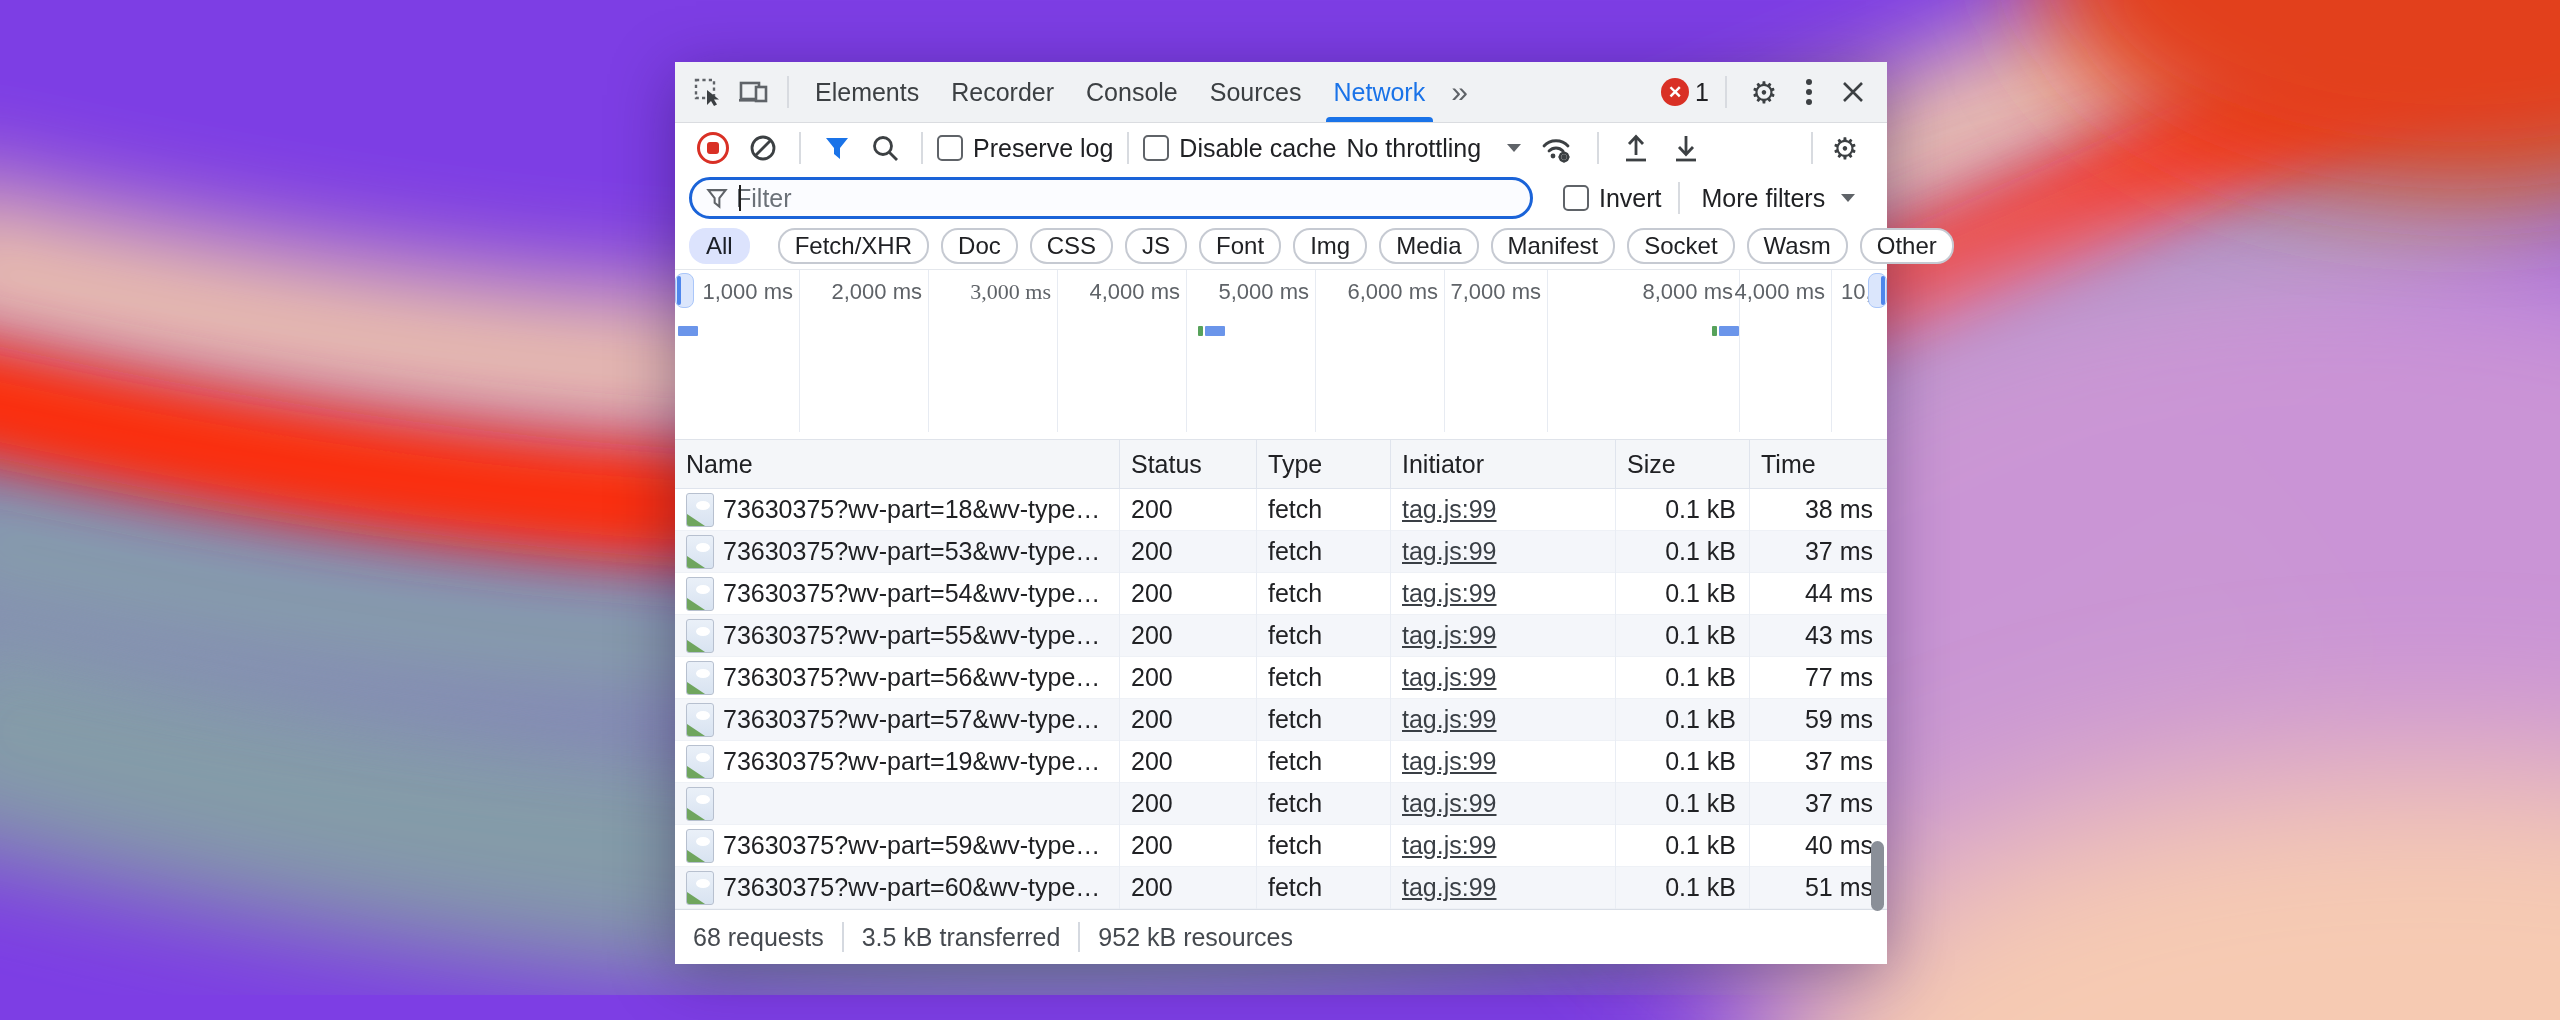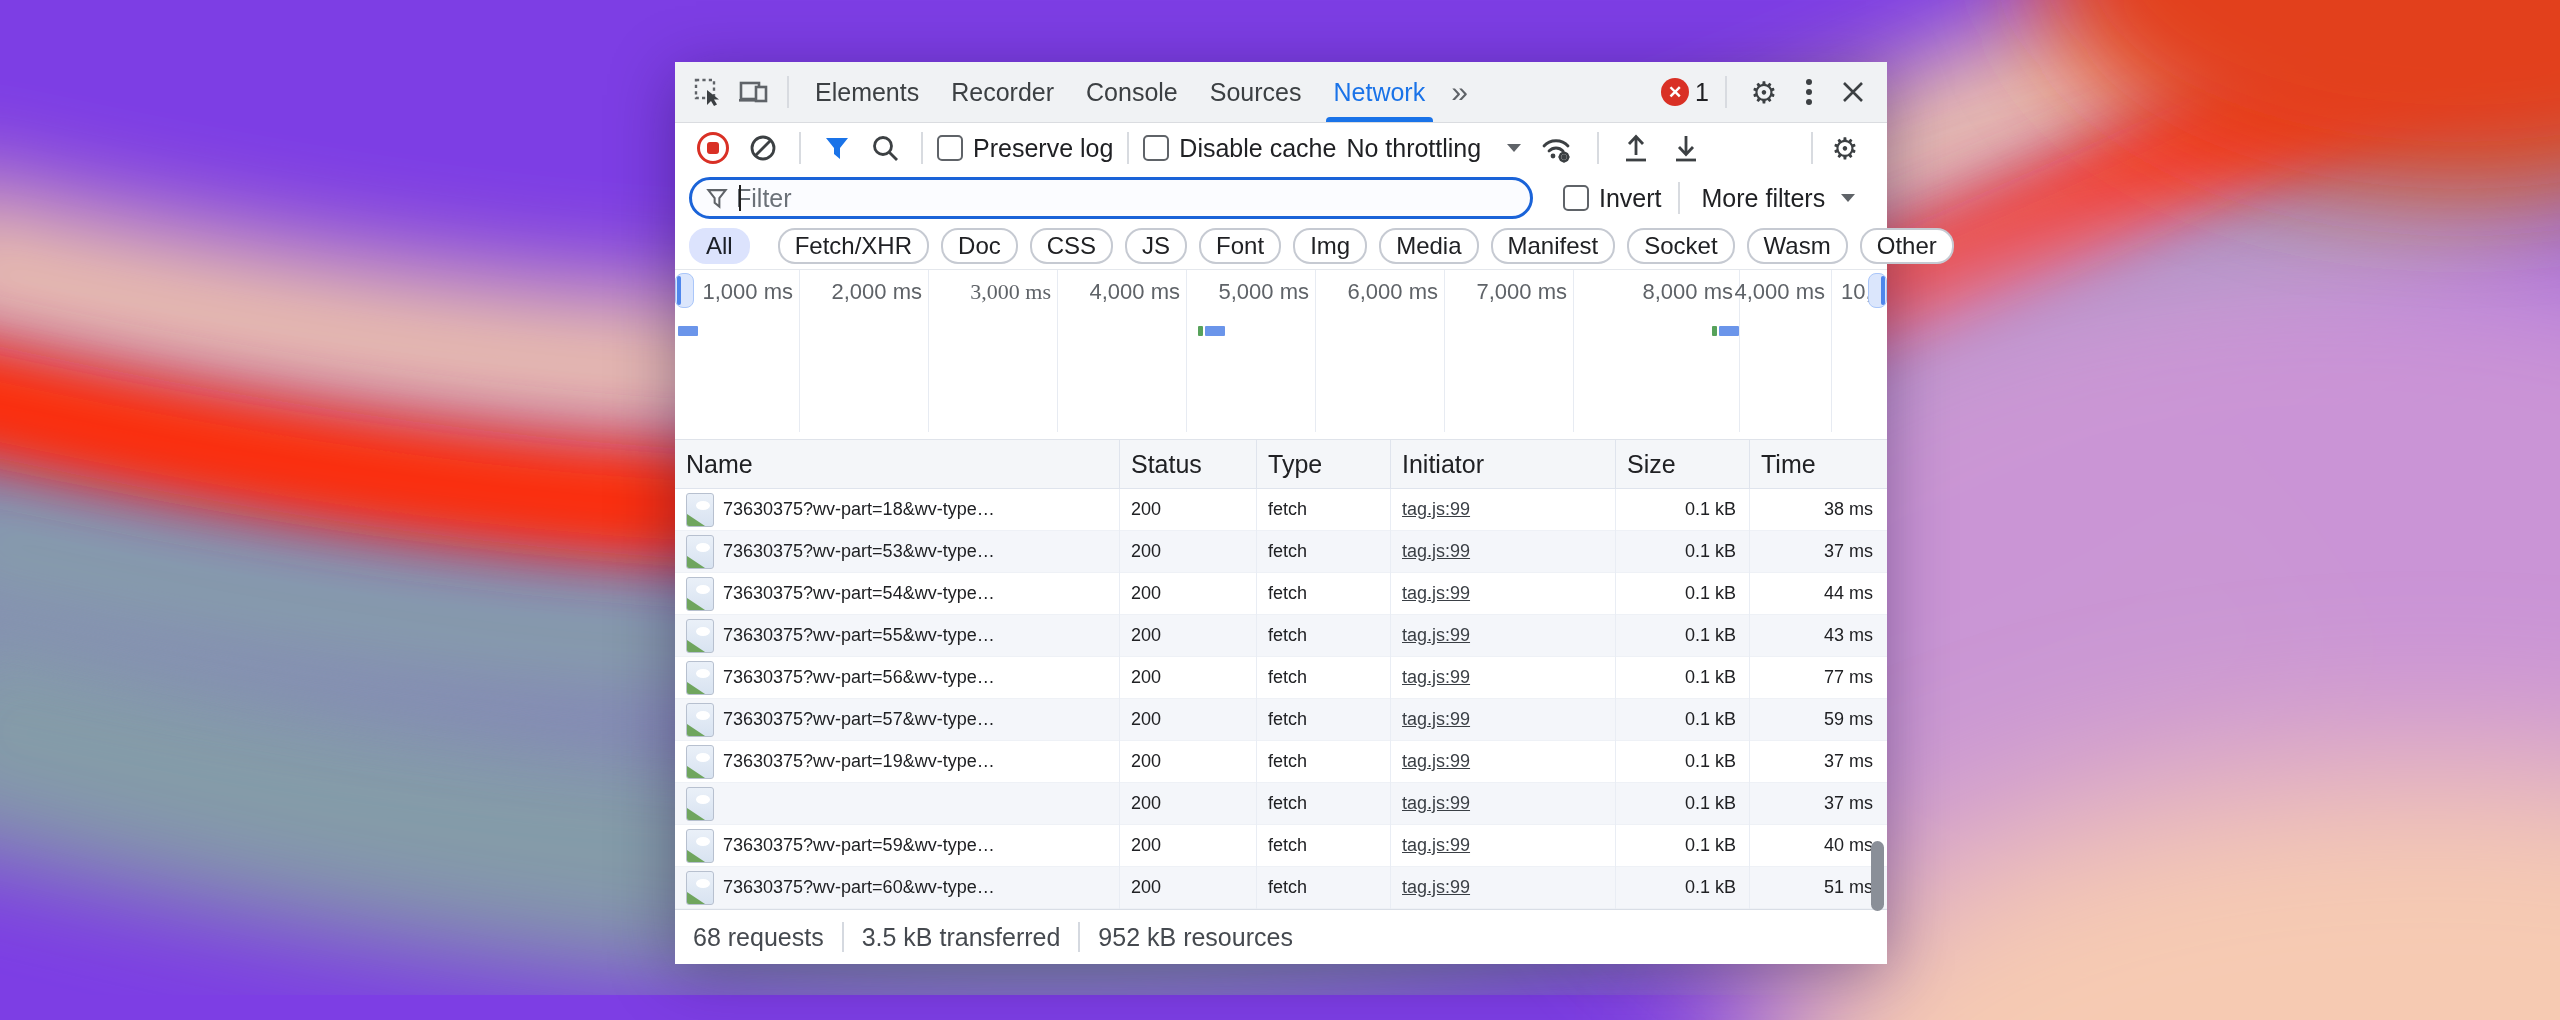--- a/index.html
+++ b/index.html
@@ -85,21 +85,21 @@
     border-right:1px solid #dfe4ed;box-sizing:border-box;font-size:25px;color:#202124;}
   .hc:last-child{border-right:none;}
   .c-name{width:445px;} .c-status{width:137px;} .c-type{width:134px;}
   .c-init{width:225px;} .c-size{width:134px;} .c-time{width:137px;}
   .rows{position:relative;height:420px;flex:0 0 auto;background:#fff;}
   .rowsep{position:absolute;top:0;bottom:0;width:1px;background:#e9edf4;}
   .nrow{height:42px;display:flex;align-items:center;border-bottom:1px solid #eef1f6;
     box-sizing:border-box;cursor:pointer;}
   .nrow:nth-child(even){background:#f4f6fa;}
   .cell{height:100%;display:flex;align-items:center;padding-left:11px;box-sizing:border-box;
-    overflow:hidden;white-space:nowrap;font-size:18px;}
+    overflow:hidden;white-space:nowrap;font-size:25px;}
   .cell.right{justify-content:flex-end;padding-right:14px;padding-left:0;}
   .name-cell{gap:9px;}
   .name-text{overflow:hidden;text-overflow:clip;white-space:nowrap;}
   .res-icon{position:relative;width:26px;height:32px;border:1px solid #b7c0cf;border-radius:3px;
     background:linear-gradient(#eaf0f8,#d8e3f1);overflow:hidden;flex:0 0 auto;}
   .res-icon .cloud{position:absolute;top:7px;left:9px;width:14px;height:9px;background:#fff;border-radius:50%;}
   .res-icon .hill{position:absolute;bottom:0;left:0;width:0;height:0;
     border-bottom:12px solid #6fa55e;border-right:18px solid transparent;}
   .init-link{text-decoration:underline;color:#3a3f45;cursor:pointer;}
   .scroll-thumb{position:absolute;right:3px;top:352px;width:13px;height:70px;
@@ -312,21 +312,21 @@
       </div>
     <div class="tick" style="left:511px;">
         <span class="tick-label">4,000 ms</span>
       </div>
     <div class="tick" style="left:640px;">
         <span class="tick-label">5,000 ms</span>
       </div>
     <div class="tick" style="left:769px;">
         <span class="tick-label">6,000 ms</span>
       </div>
-    <div class="tick" style="left:898px;">
+    <div class="tick" style="left:872px;">
         <span class="tick-label">7,000 ms</span>
       </div>
     <div class="tick" style="left:1064px;">
         <span class="tick-label">8,000 ms</span>
       </div>
     <div class="tick" style="left:1156px;">
         <span class="tick-label">4,000 ms</span>
       </div>
     <div class="tick-partial">10,000 ms</div>
     <div class="act" style="left:3px;">

